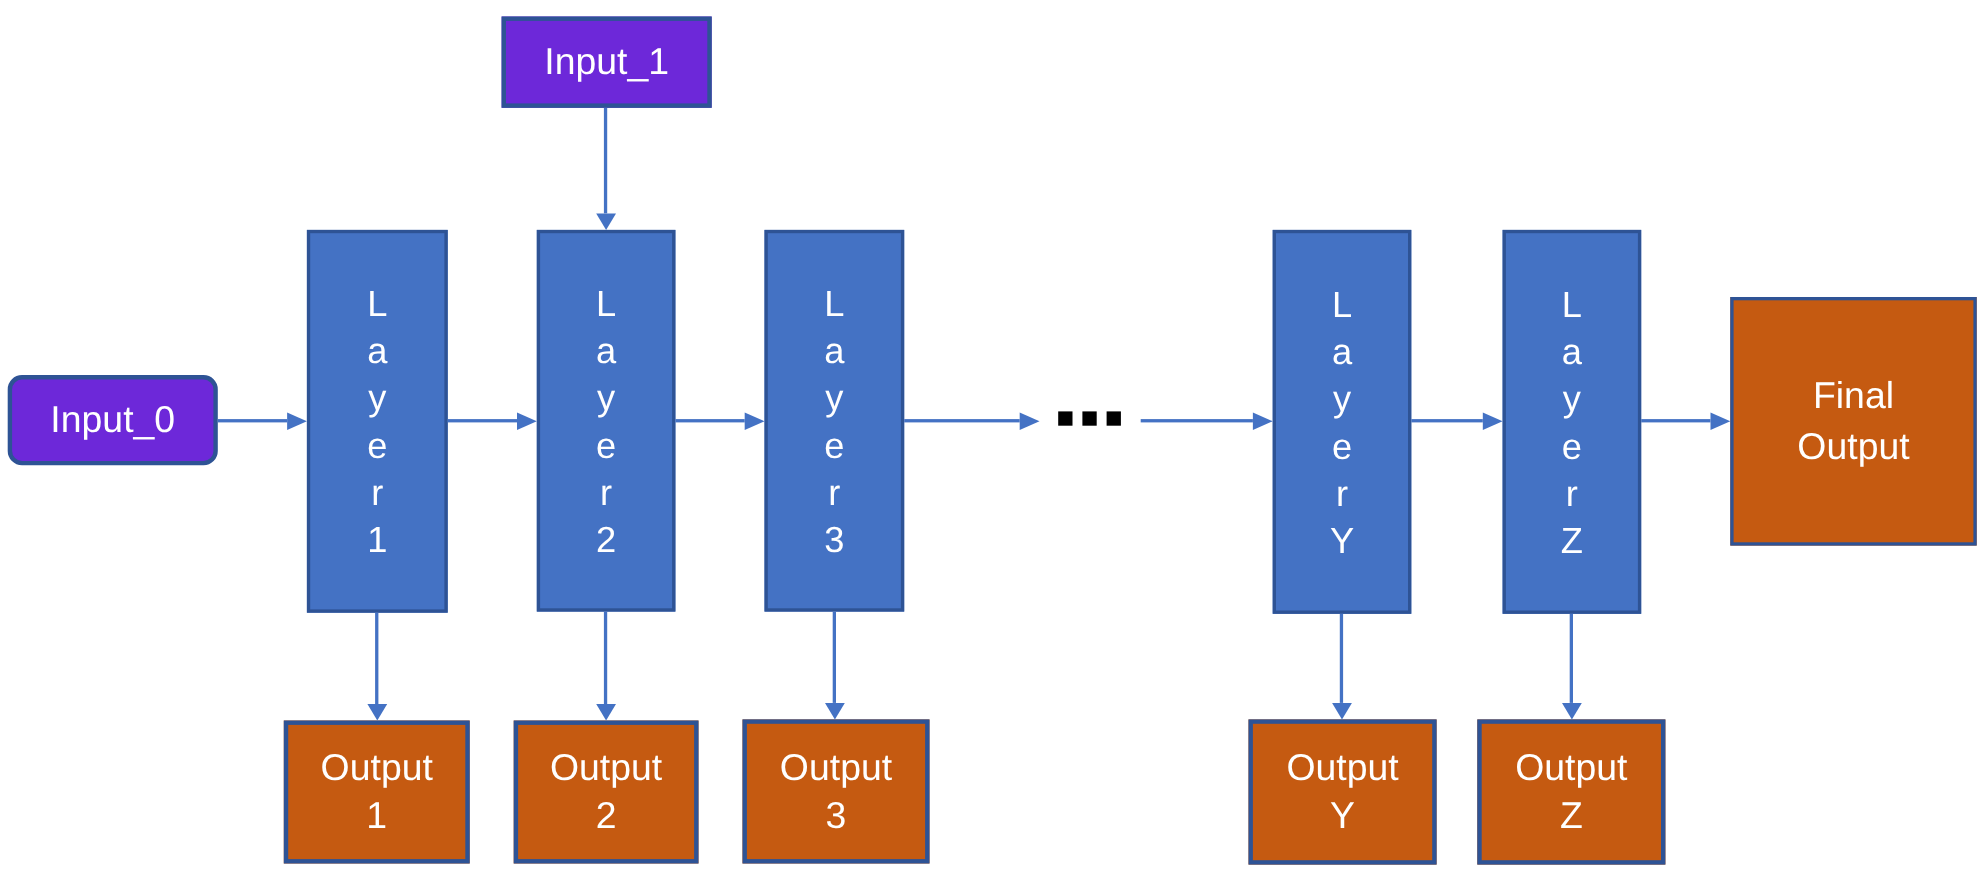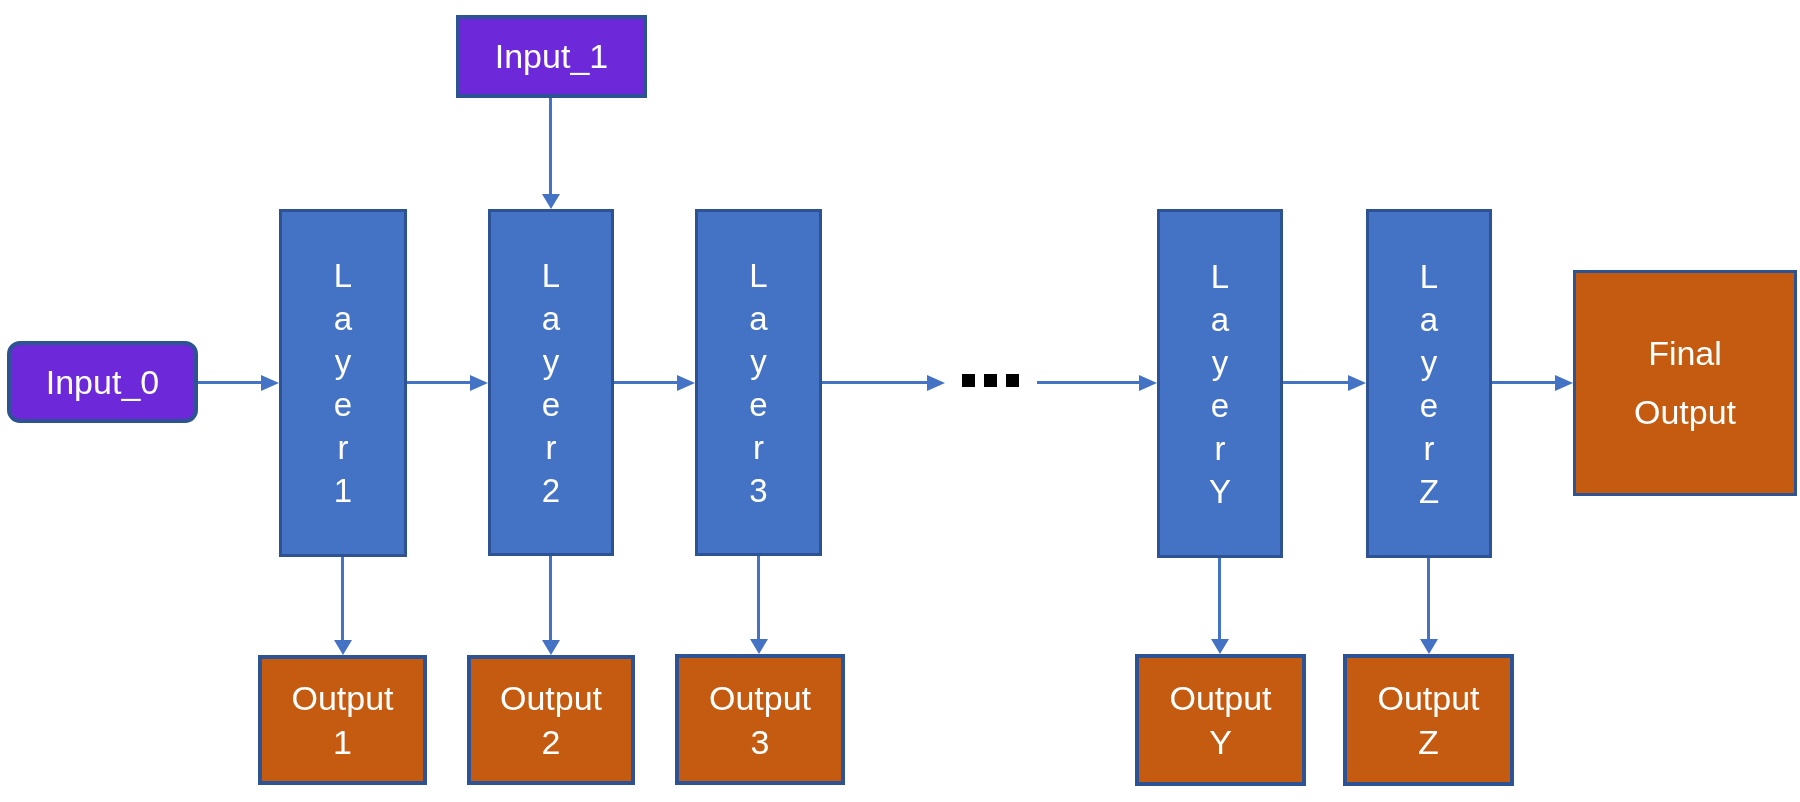--- a/index.html
+++ b/index.html
@@ -35,21 +35,21 @@
   .output-box {
     background: #C55A11;
     border: 4px solid #2E5395;
     font-size: 34px;
     line-height: 44px;
   }
   .final-box {
     background: #C55A11;
     border: 3px solid #2E5395;
     font-size: 34px;
-    line-height: 59px;
+    line-height: 46px;
   }
   .harrow {
     position: absolute;
     height: 3px;
     background: #4472C4;
   }
   .harrow::after {
     content: "";
     position: absolute;
     right: -18px;

